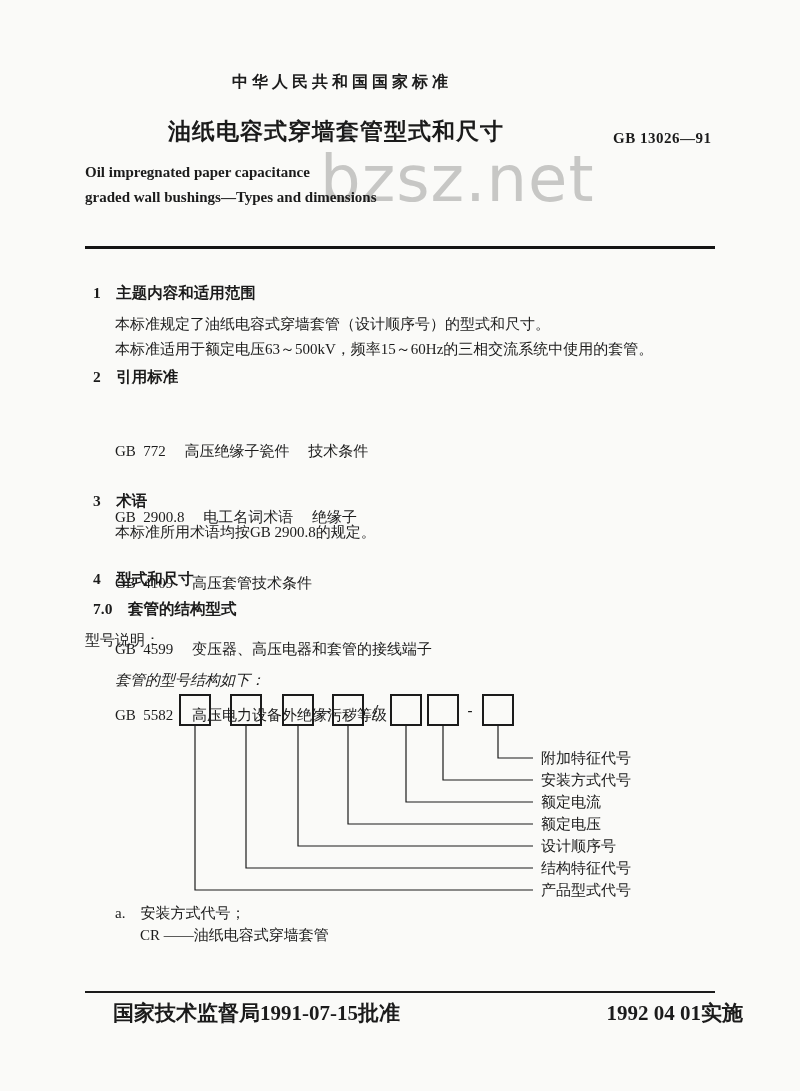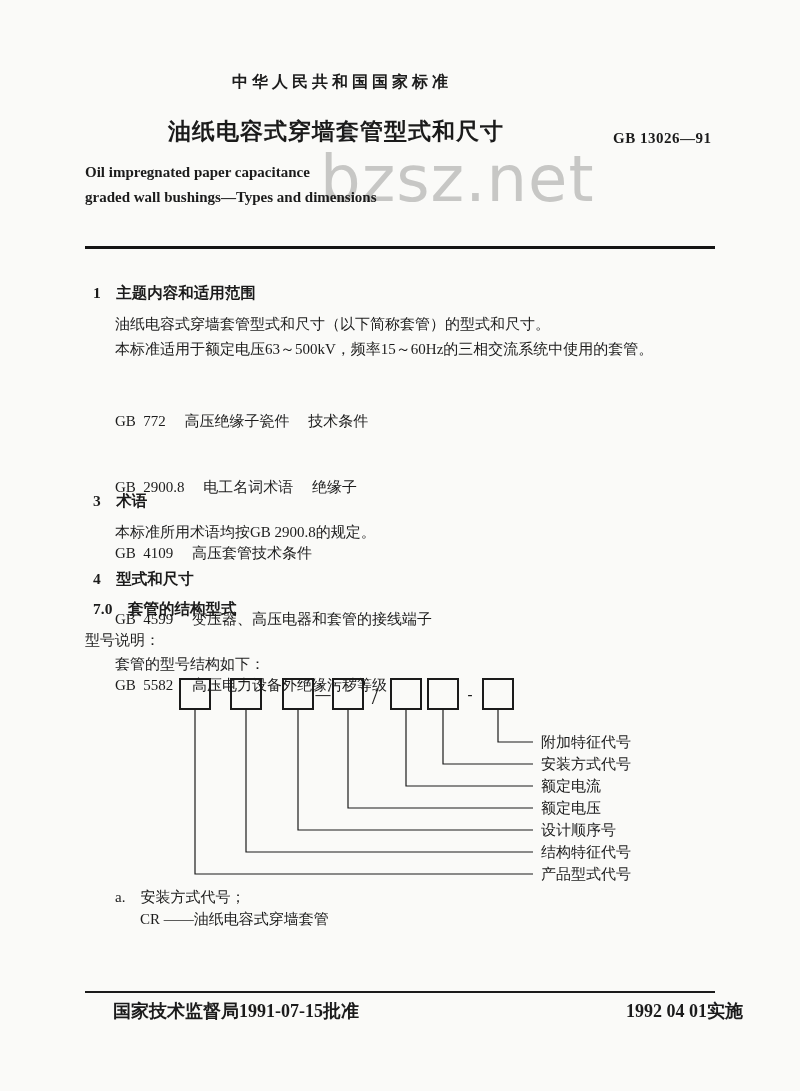--- a/index.html
+++ b/index.html
@@ -30,34 +30,34 @@
   .sec-3{top:482px;}
   .sec-4{top:560px;}
   .h{font-weight:bold;font-size:15.5px;line-height:22px;margin:8px;}
   .h.sub{margin-top:8px;}
   p{margin:0;}
   .indent{text-indent:2em;}
   .p-gap{margin-top:7px;}
   .refs{margin:8px 0 0 30px;line-height:22px;white-space:pre-wrap;}
   .sec-4 .body-just{margin-top:3px;line-height:24px;font-size:14.8px;text-align:justify;}
   .type-note{margin-top:2px;line-height:24px;}
-  .type-structure{margin-top:0;line-height:24px;}
+  .type-structure{margin-top:16px;line-height:24px;font-style:italic;}
   
   .type-diagram{display:block;margin-top:2px;}
   .tbox{fill:none;stroke:#1b1b1b;stroke-width:2;}
   .cline{fill:none;stroke:#1b1b1b;stroke-width:1.2;}
   .dlabel{font-size:15px;fill:#1b1b1b;}
   .sep{font-size:15px;font-weight:bold;fill:#1b1b1b;}
   .sep.slash{font-size:24px;font-weight:normal;}
   .note-a{margin:4px 0 0 30px;line-height:22px;}
   .note-a-detail{margin:0 0 0 55px;line-height:22px;}
   
   .rule-thin{left:85px;top:991px;width:630px;height:2px;background:#1b1b1b;}
   .footer{left:85px;top:999px;width:630px;display:flex;justify-content:space-between;
-          font-weight:bold;font-size:18px;white-space:pre-wrap;padding-left:28px;}
+          font-weight:bold;font-size:21px;white-space:pre-wrap;padding-left:28px;}
 </style>
 </head>
 <body>
 
 <div class="page">
 
   <div class="abs title-cn">油纸电容式穿墙套管型式和尺寸</div>
 
   <div class="abs std-header">中华人民共和国国家标准</div>
   <div class="abs std-no">GB 13026—91</div>
@@ -65,25 +65,26 @@
   <div class="abs watermark">bzsz.net</div>
   <div class="abs title-en">
     <div>Oil impregnated paper capacitance</div>
     <div>graded wall bushings—Types and dimensions</div>
   </div>
 
   <div class="abs rule-thick"></div>
 
   <div class="abs sec sec-1">
     <div class="h">1　主题内容和适用范围</div>
-    <p class="indent p-gap">油纸电容式穿墙套管型式和尺寸（以下简称套管）的型式和尺寸。</p>
+    <p class="indent p-gap">本标准规定了油纸电容式穿墙套管（设计顺序号）的型式和尺寸。</p>
     <p class="indent">本标准适用于额定电压63～500kV，频率15～60Hz的三相交流系统中使用的套管。</p>
   </div>
 
   <div class="abs sec sec-2">
+    <div class="h">2　引用标准</div>
     <div class="refs">
       <div class="ref">GB  772　 高压绝缘子瓷件　 技术条件</div>
       <div class="ref">GB  2900.8　 电工名词术语　 绝缘子</div>
       <div class="ref">GB  4109　 高压套管技术条件</div>
       <div class="ref">GB  4599　 变压器、高压电器和套管的接线端子</div>
       <div class="ref">GB  5582　 高压电力设备外绝缘污秽等级</div>
     </div>
   </div>
 
   <div class="abs sec sec-3">

